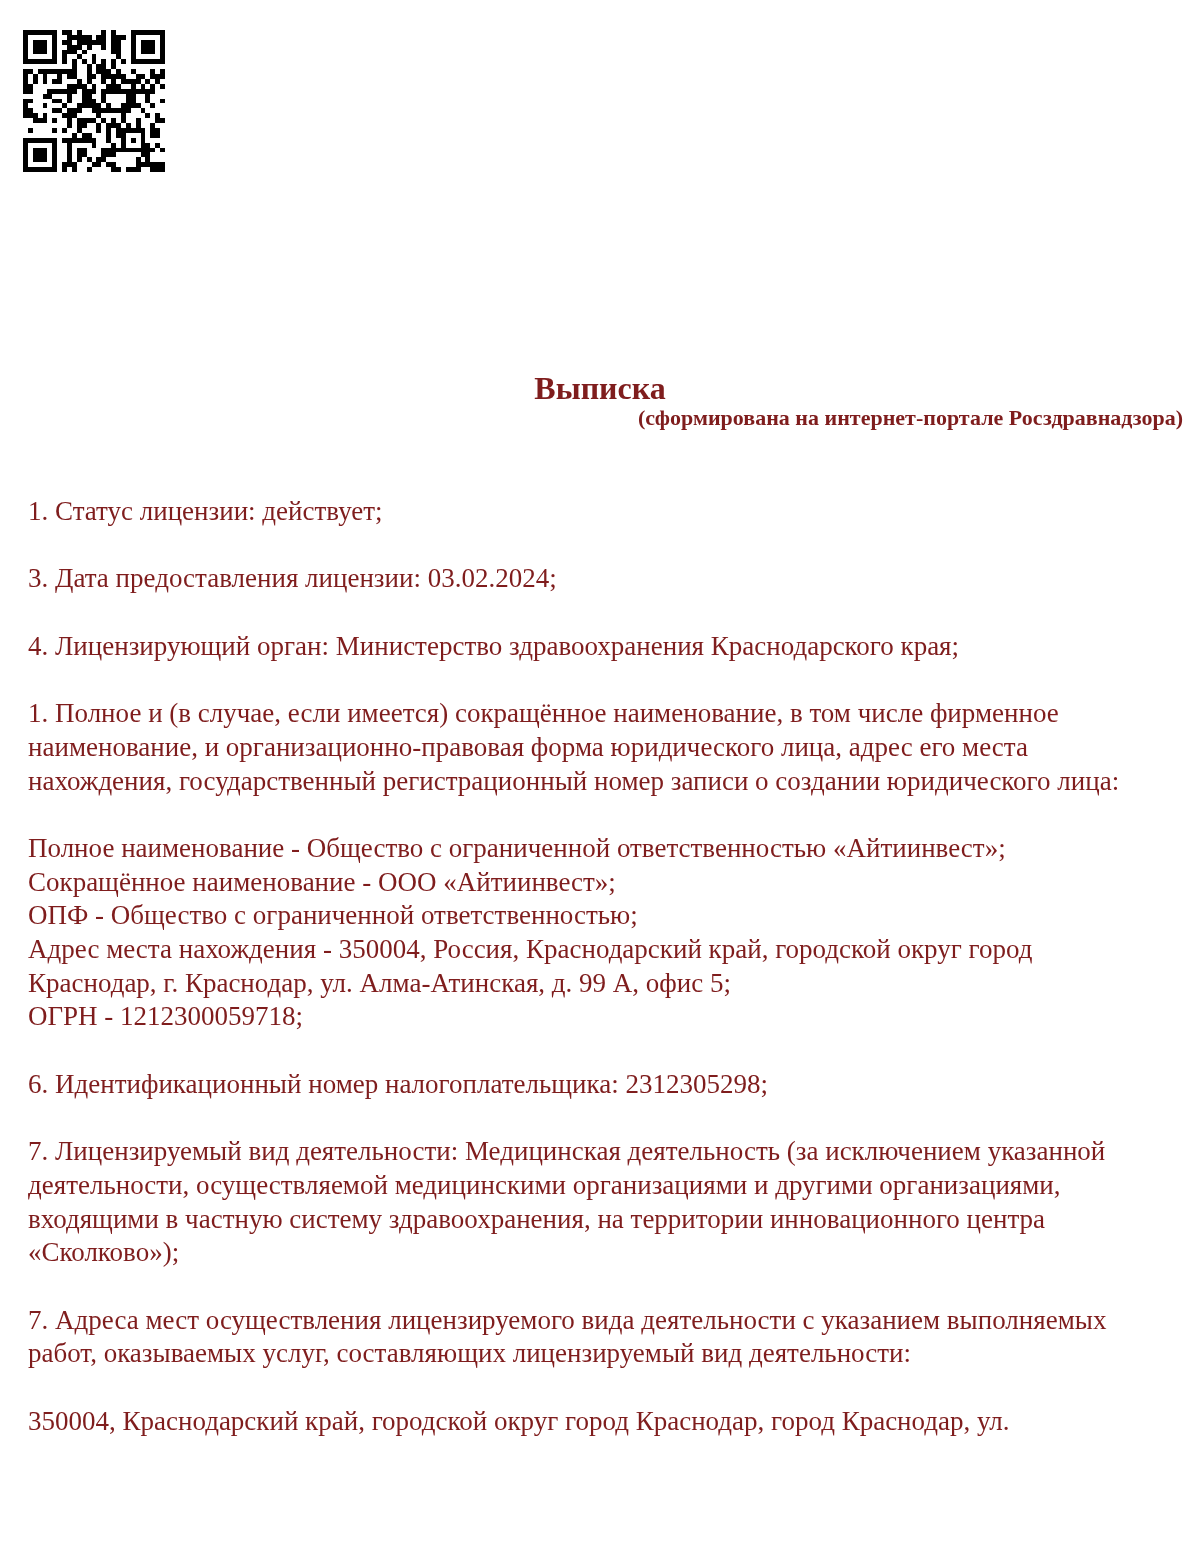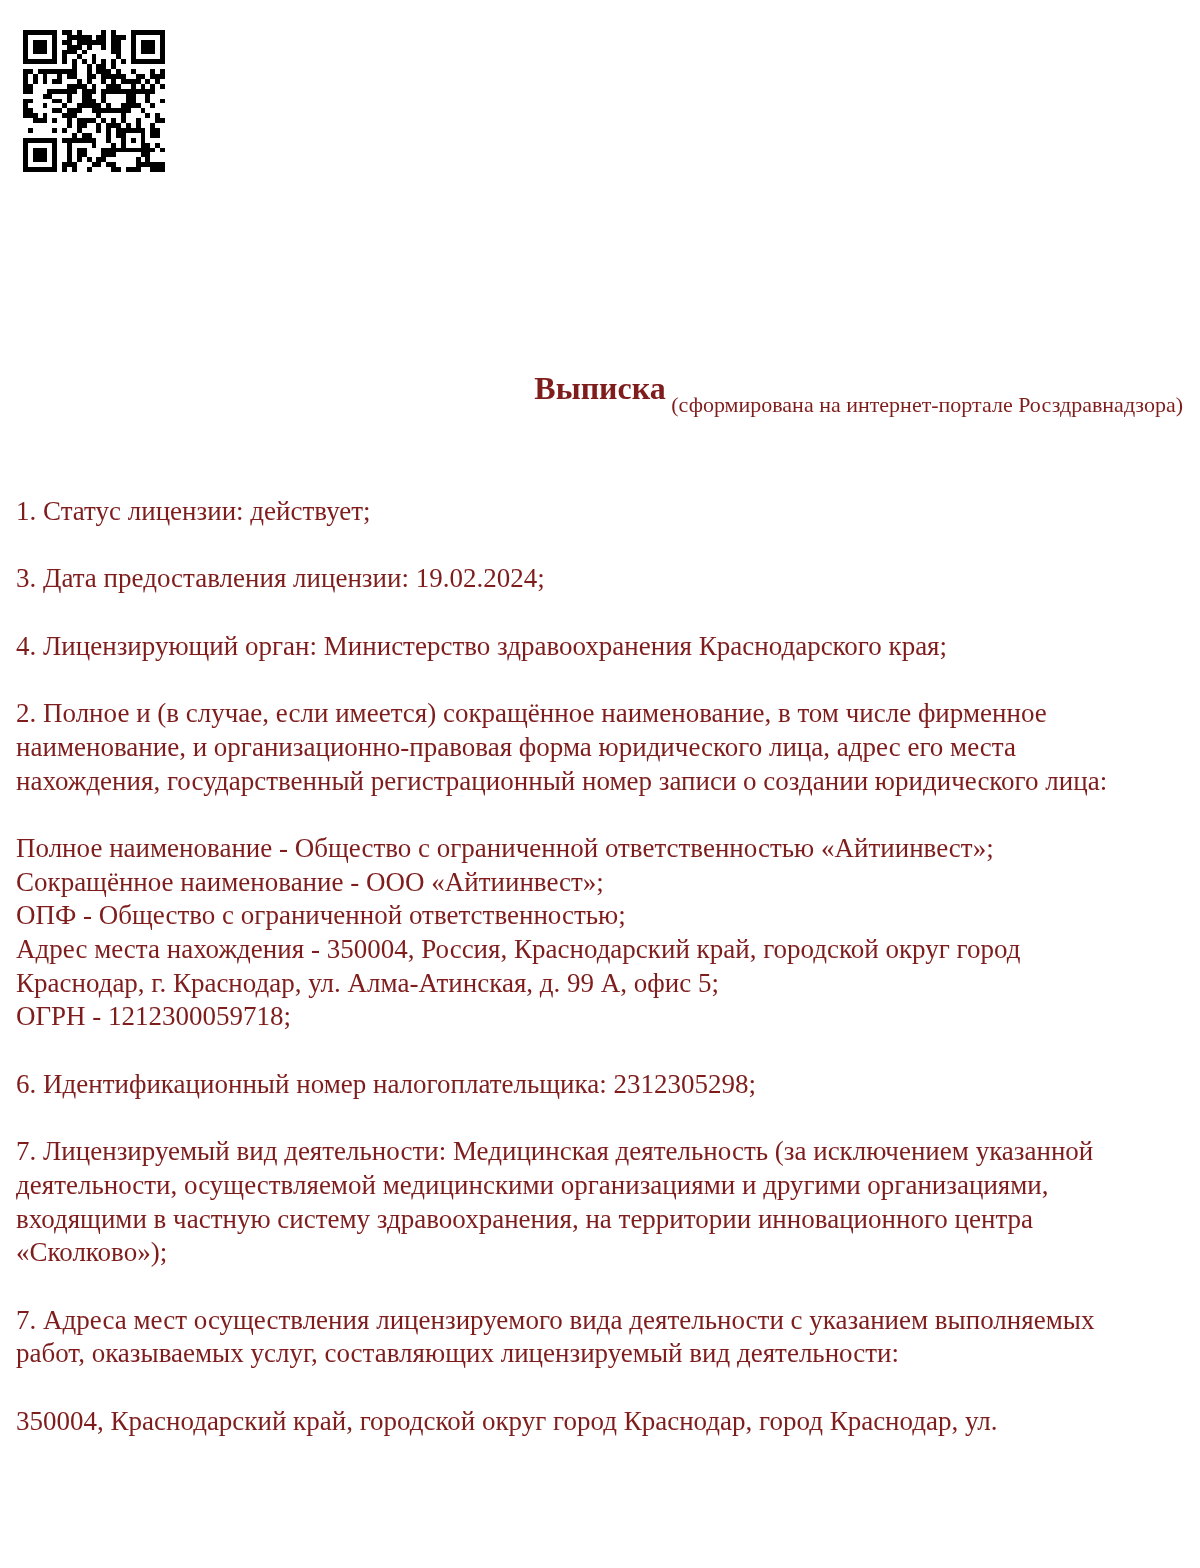--- a/index.html
+++ b/index.html
@@ -31,31 +31,32 @@
     left: 0;
     width: 1200px;
     text-align: center;
     font-size: 32px;
     font-weight: bold;
     line-height: 45px;
     white-space: pre;
   }
   .subtitle {
     position: absolute;
-    top: 391px;
+    top: 404px;
     right: 17px;
     font-size: 22px;
     line-height: 27px;
     text-align: center;
     white-space: pre;
+    font-weight: bold;
   }
   .body {
     position: absolute;
     top: 495px;
-    left: 16px;
+    left: 28px;
     width: 1170px;
     font-size: 27px;
     line-height: 33.7px;
   }
   .body p {
     margin: 0 0 33.7px 0;
     white-space: pre;
   }
 </style>
 </head>
@@ -71,23 +72,23 @@
     </div>
 
   <div class="title">
     <div>Выписка</div>
   </div>
 
   <div class="subtitle">(сформирована на интернет-портале Росздравнадзора)</div>
 
   <div class="body">
     <p>1. Статус лицензии: действует;</p>
-    <p>3. Дата предоставления лицензии: 19.02.2024;</p>
+    <p>3. Дата предоставления лицензии: 03.02.2024;</p>
     <p>4. Лицензирующий орган: Министерство здравоохранения Краснодарского края;</p>
-    <p>2. Полное и (в случае, если имеется) сокращённое наименование, в том числе фирменное
+    <p>1. Полное и (в случае, если имеется) сокращённое наименование, в том числе фирменное
 наименование, и организационно-правовая форма юридического лица, адрес его места
 нахождения, государственный регистрационный номер записи о создании юридического лица:</p>
     <p>Полное наименование - Общество с ограниченной ответственностью «Айтиинвест»;
 Сокращённое наименование - ООО «Айтиинвест»;
 ОПФ - Общество с ограниченной ответственностью;
 Адрес места нахождения - 350004, Россия, Краснодарский край, городской округ город
 Краснодар, г. Краснодар, ул. Алма-Атинская, д. 99 А, офис 5;
 ОГРН - 1212300059718;</p>
     <p>6. Идентификационный номер налогоплательщика: 2312305298;</p>
     <p>7. Лицензируемый вид деятельности: Медицинская деятельность (за исключением указанной

